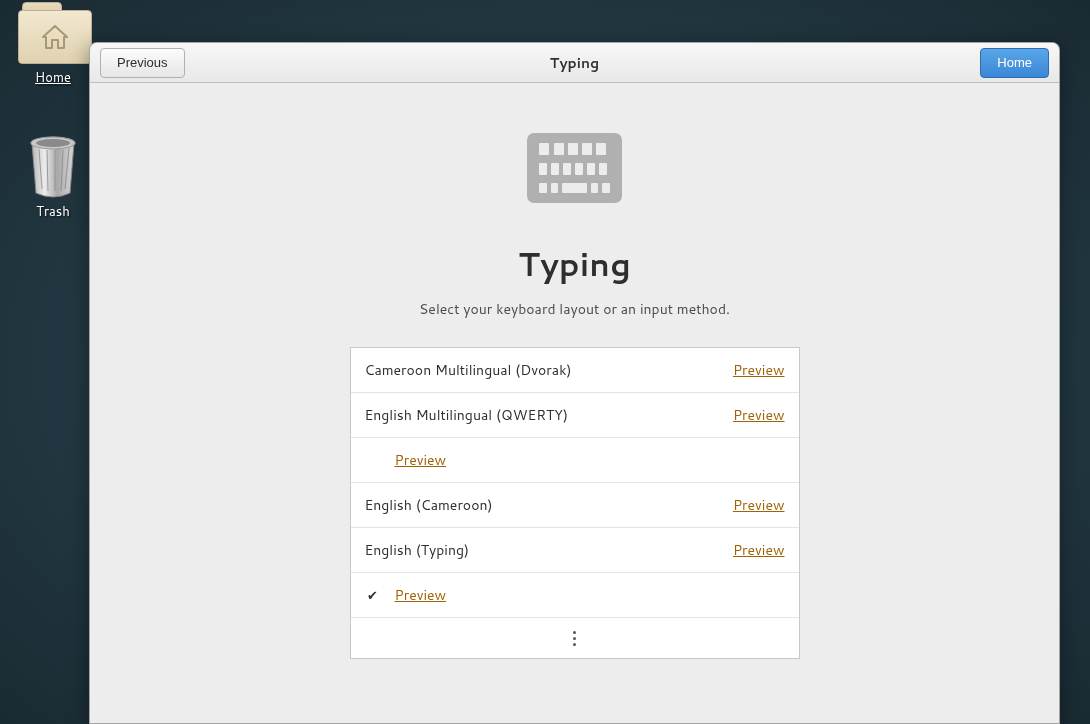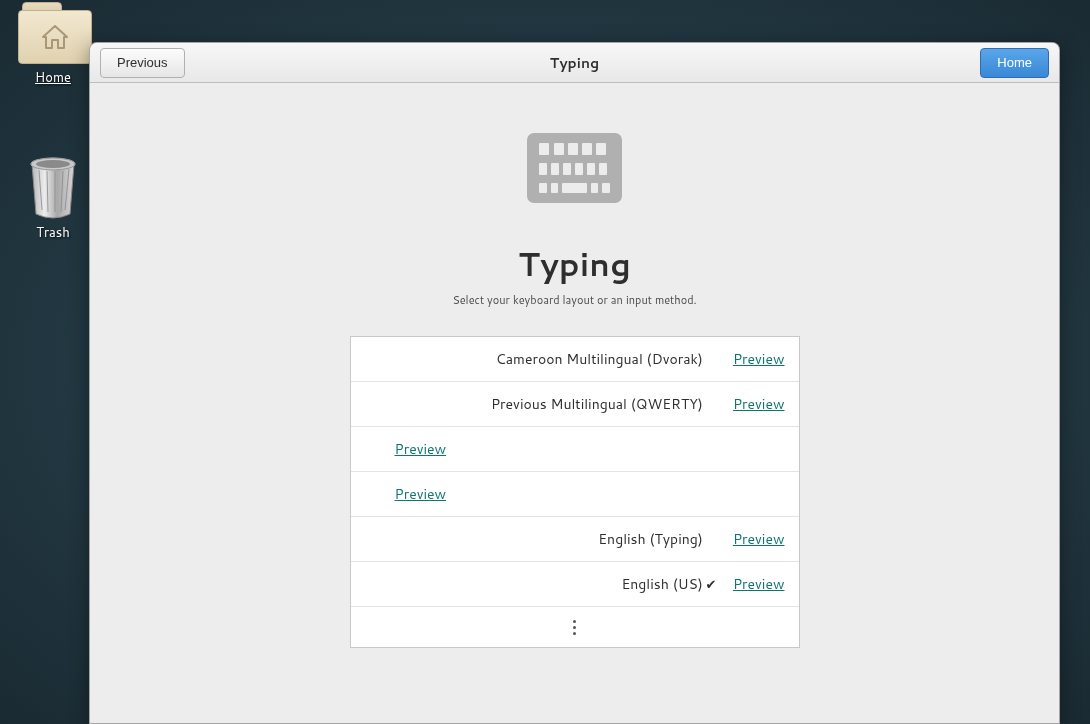--- a/index.html
+++ b/index.html
@@ -151,53 +151,53 @@
 .kb-row3 .kb-key { height: 10px; }
 .kb-w1 { width: 10px; } .kb-w2 { width: 30px; } .kb-w3 { width: 8px; }
 
 .page-title {
   margin-top: 38px;
   font-size: 32px;
   font-weight: bold;
   color: #2e2e2e;
 }
 .page-subtitle {
-  margin-top: 6px;
-  font-size: 11px;
+  margin-top: 13px;
+  font-size: 14px;
   color: #4c4c4c;
 }
 
 .list-frame {
   margin-top: 28px;
   width: 450px;
   background: #fff;
   border: 1px solid #c8c8c8;
 }
 
 .list-row {
   height: 45px;
   padding: 0 14px;
   display: flex;
   align-items: center;
   border-bottom: 1px solid #e4e4e4;
   font-size: 14px;
   color: #2e2e2e;
 }
 .list-row:last-child { border-bottom: none; }
-.row-label { flex: 1; text-align: right; }
+.row-label { flex: 1; }
 .row-check {
   width: 16px;
   margin-right: 14px;
   color: #2e2e2e;
   font-size: 13px;
   display: flex;
   justify-content: center;
 }
 .row-preview {
-  color: #0f766e;
+  color: #a16207;
   text-decoration: underline;
   font-size: 14px;
   cursor: pointer;
 }
 
 .more-row {
   height: 40px;
   display: flex;
   align-items: center;
   justify-content: center;
@@ -221,21 +221,21 @@
       <div class="folder-front">
         <svg class="home-glyph" viewBox="0 0 30 26">
           <path d="M15 2 L27 13 L24 13 L24 24 L18 24 L18 16 L12 16 L12 24 L6 24 L6 13 L3 13 Z" fill="none" stroke="#a89878" stroke-width="2" stroke-linejoin="round"></path>
         </svg>
       </div>
     </div>
   </div>
   <div class="label">Home</div>
 </div>
 
-<div class="desktop-icon" style="left:8px; top:155px;">
+<div class="desktop-icon" style="left:8px; top:134px;">
   <div class="icon-box">
     <svg viewBox="0 0 56 72" width="56" height="72">
       <ellipse cx="28" cy="12" rx="22" ry="6" fill="#d8d8d8" stroke="#989898" stroke-width="1"></ellipse>
       <path d="M7 12 L11 62 Q28 70 45 62 L49 12" fill="url(#tg)" stroke="#888" stroke-width="1"></path>
       <defs>
         <linearGradient id="tg" x1="0" x2="1">
           <stop offset="0" stop-color="#b8b8b8"></stop>
           <stop offset="0.3" stop-color="#ececec"></stop>
           <stop offset="0.6" stop-color="#a8a8a8"></stop>
           <stop offset="1" stop-color="#d8d8d8"></stop>
@@ -291,39 +291,39 @@
     <div class="page-subtitle">Select your keyboard layout or an input method.</div>
 
     <div class="list-frame">
 
     <div class="list-row">
           <span class="row-label">Cameroon Multilingual (Dvorak)</span>
           <span class="row-check"></span>
           <a class="row-preview">Preview</a>
         </div>
         <div class="list-row">
-          <span class="row-label">Previous Multilingual (QWERTY)</span>
-          <span class="row-check"></span>
-          <a class="row-preview">Preview</a>
-        </div>
-        <div class="list-row">
-          <span class="row-check"></span>
-          <a class="row-preview">Preview</a>
-        </div>
-        <div class="list-row">
+          <span class="row-label">English Multilingual (QWERTY)</span>
+          <span class="row-check"></span>
+          <a class="row-preview">Preview</a>
+        </div>
+        <div class="list-row">
+          <span class="row-check"></span>
+          <a class="row-preview">Preview</a>
+        </div>
+        <div class="list-row">
+          <span class="row-label">English (Cameroon)</span>
           <span class="row-check"></span>
           <a class="row-preview">Preview</a>
         </div>
         <div class="list-row">
           <span class="row-label">English (Typing)</span>
           <span class="row-check"></span>
           <a class="row-preview">Preview</a>
         </div>
         <div class="list-row">
-          <span class="row-label">English (US)</span>
           <span class="row-check">✔</span>
           <a class="row-preview">Preview</a>
         </div>
         <div class="list-row more-row">
           <div class="more-dots">
             <span></span>
             <span></span>
             <span></span>
           </div>
         </div>

